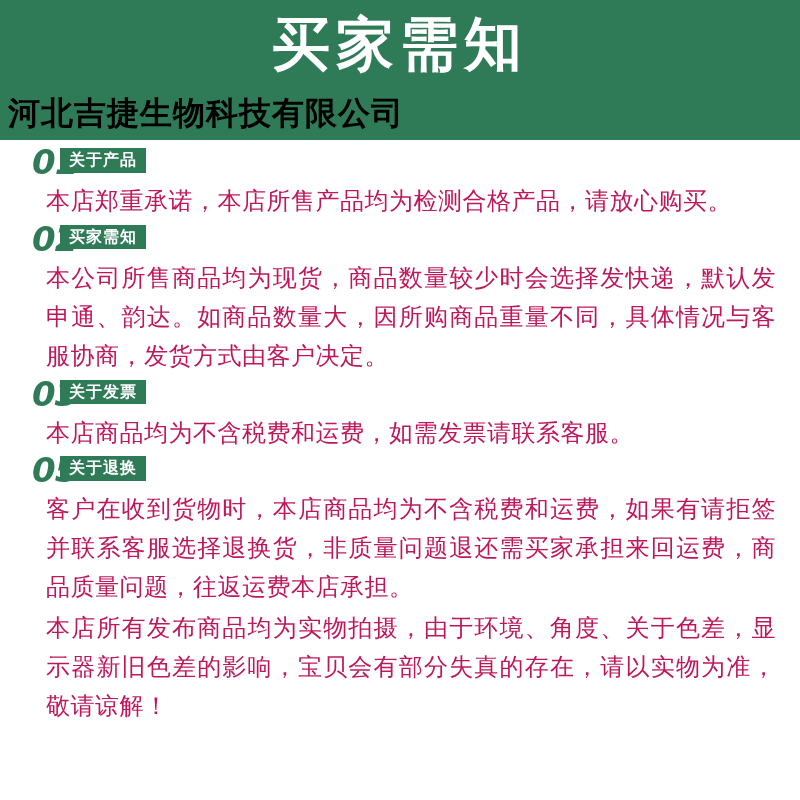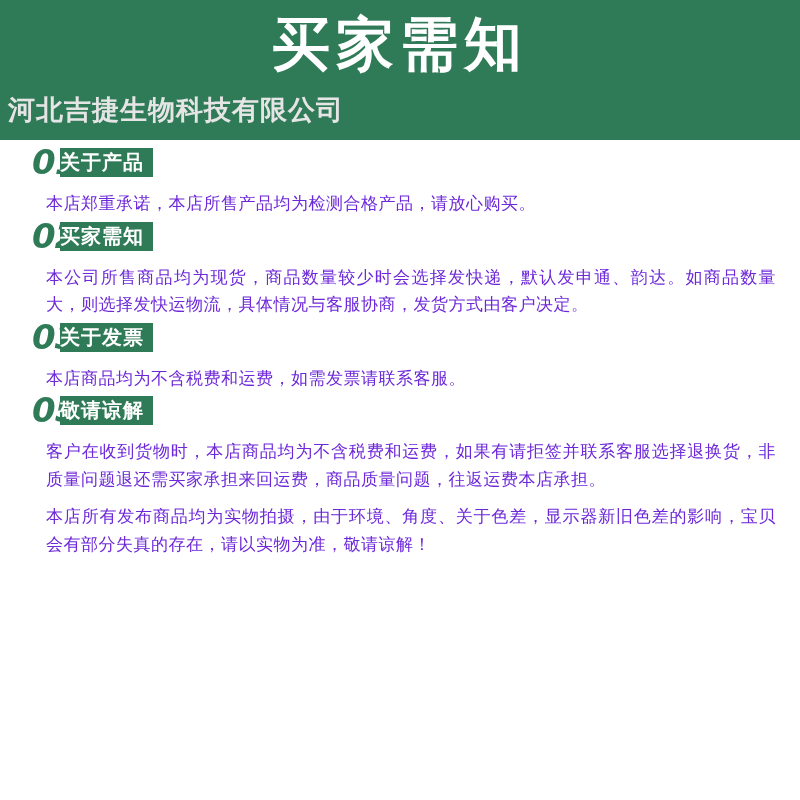--- a/index.html
+++ b/index.html
@@ -37,22 +37,22 @@
     font-size: 58px;
     font-weight: bold;
     letter-spacing: 6px;
     font-family: "DejaVu Serif", "Liberation Serif", serif;
     line-height: 1.25;
   }
   .header-company {
     position: absolute;
     top: 92px;
     left: 8px;
-    color: #e5e5e5;
-    font-size: 27px;
+    color: #000000;
+    font-size: 32px;
     font-weight: bold;
     letter-spacing: 1px;
     font-family: "DejaVu Serif", "Liberation Serif", serif;
   }
   
   .content {
     position: relative;
     padding: 6px 0 0 0;
   }
   .section {
@@ -74,31 +74,31 @@
     font-style: italic;
     font-family: "DejaVu Sans", "Liberation Sans", sans-serif;
     letter-spacing: -1px;
   }
   .sec-tag {
     position: absolute;
     left: 46px;
     top: 2px;
     background: #2f7a57;
     color: #ffffff;
-    font-size: 20px;
+    font-size: 16px;
     font-weight: bold;
-    padding: 3px 9px 4px 0;
+    padding: 3px 9px 4px 9px;
     letter-spacing: 1px;
     font-family: "DejaVu Serif", "Liberation Serif", serif;
     line-height: 1.1;
   }
   .sec-body {
-    margin: 10px 0 0 32px;
-    font-size: 17px;
-    color: #6d28d9;
+    margin: 2px 0 0 32px;
+    font-size: 24px;
+    color: #be185d;
     line-height: 1.62;
     text-align: justify;
     letter-spacing: 0.5px;
     font-family: "DejaVu Serif", "Liberation Serif", serif;
     padding-right: 6px;
   }
 </style>
 </head>
 <body>
 
@@ -117,36 +117,36 @@
         <span class="sec-tag">关于产品</span>
       </div>
       <div class="sec-body">本店郑重承诺，本店所售产品均为检测合格产品，请放心购买。</div>
     </div>
 
     <div class="section">
       <div class="sec-head">
         <span class="sec-num">02</span>
         <span class="sec-tag">买家需知</span>
       </div>
-      <div class="sec-body">本公司所售商品均为现货，商品数量较少时会选择发快递，默认发申通、韵达。如商品数量大，则选择发快运物流，具体情况与客服协商，发货方式由客户决定。</div>
+      <div class="sec-body">本公司所售商品均为现货，商品数量较少时会选择发快递，默认发申通、韵达。如商品数量大，因所购商品重量不同，具体情况与客服协商，发货方式由客户决定。</div>
     </div>
 
     <div class="section">
       <div class="sec-head">
         <span class="sec-num">03</span>
         <span class="sec-tag">关于发票</span>
       </div>
       <div class="sec-body">本店商品均为不含税费和运费，如需发票请联系客服。</div>
     </div>
 
 
     <div class="section">
       <div class="sec-head">
         <span class="sec-num">05</span>
-        <span class="sec-tag">敬请谅解</span>
+        <span class="sec-tag">关于退换</span>
       </div>
       <div class="sec-body">客户在收到货物时，本店商品均为不含税费和运费，如果有请拒签并联系客服选择退换货，非质量问题退还需买家承担来回运费，商品质量问题，往返运费本店承担。</div>
     </div>
 
     <div class="section">
       <div class="sec-body">本店所有发布商品均为实物拍摄，由于环境、角度、关于色差，显示器新旧色差的影响，宝贝会有部分失真的存在，请以实物为准，敬请谅解！</div>
     </div>
 
   </div>
 </div>

